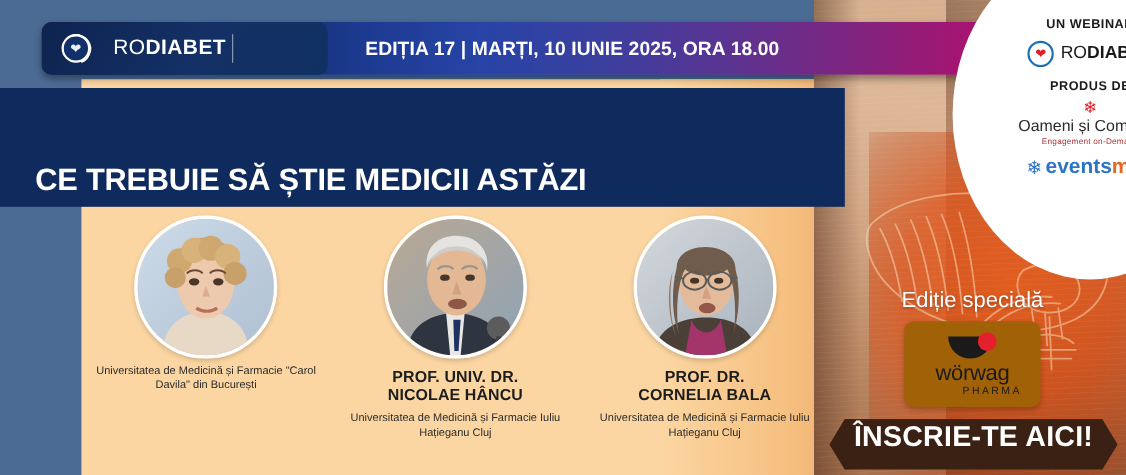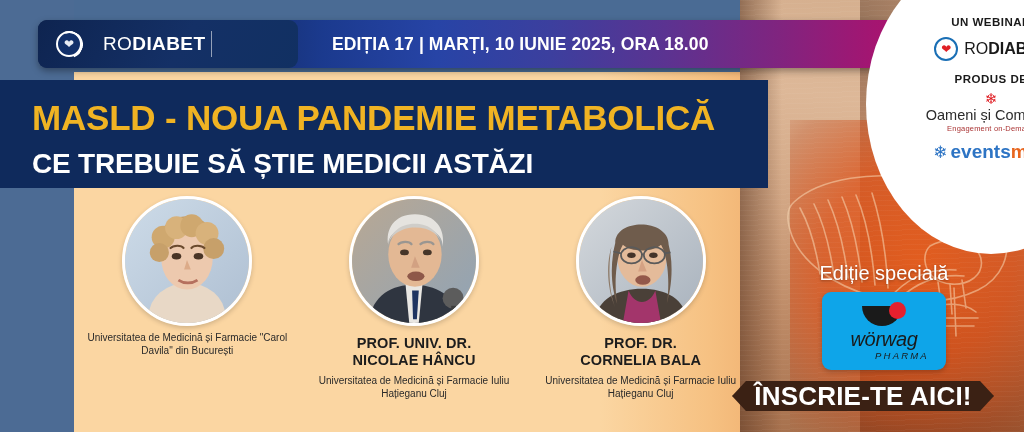--- a/index.html
+++ b/index.html
@@ -169,40 +169,39 @@
   .ev-word i { font-style:normal; color:#e8661f; }
 
   
   .spec-edition {
     position:absolute; left:756px; top:262px; width:256px;
     text-align:center; font-size:20px; color:#ffffff;
     text-shadow:0 1px 3px rgba(0,0,0,.35);
   }
   .sponsor-card {
     position:absolute; left:822px; top:292px; width:124px; height:78px;
-    background:#0ea5e9; border-radius:9px;
+    background:#a16207; border-radius:9px;
     display:flex; flex-direction:column; align-items:center; justify-content:center;
     box-shadow:0 2px 5px rgba(0,0,0,.22);
-    font-style:italic;
   }
   .ww-mark { width:44px; height:24px; position:relative; }
   .ww-bowl {
     position:absolute; left:0; bottom:0; width:40px; height:20px;
     background:#1a1a1a; border-radius:0 0 20px 20px;
   }
   .ww-dot {
     position:absolute; right:0; top:0; width:17px; height:17px;
     border-radius:50%; background:#e5202e;
   }
   .ww-name { font-size:20px; color:#1a1a1a; margin-top:2px; letter-spacing:-.3px; }
   .ww-sub { font-size:9.5px; color:#1a1a1a; letter-spacing:2.2px; margin-top:-1px;margin-left:36px; }
 
   
   .cta {
-    position:absolute; left:732px; top:381px; width:262px; height:30px;
+    position:absolute; left:754px; top:381px; width:262px; height:46px;
     background:#3b2114;
     clip-path:polygon(14px 0, calc(100% - 14px) 0, 100% 50%, calc(100% - 14px) 100%, 14px 100%, 0 50%);
     display:flex; align-items:flex-start; justify-content:center;
     box-shadow:0 2px 6px rgba(0,0,0,.35);
   }
   .cta-text {
     font-size:26px; font-weight:700; color:#ffffff; letter-spacing:.2px; white-space:nowrap;
   }
 </style>
 </head>
@@ -243,21 +242,20 @@
       <span class="rd-mark">
         <span class="rd-heart">❤</span>
       </span>
       <span class="rd-word"><span>RO</span><b>DIABET</b></span>
       <span class="hdr-divider"></span>
     </div>
     <div class="hdr-edition">EDIȚIA  17   |  MARȚI, 10 IUNIE 2025, ORA  18.00</div>
   </div>
 
   <div class="title-band"></div>
-  <div class="title-main">MASLD - NOUA PANDEMIE METABOLICĂ</div>
   <div class="title-sub">CE TREBUIE SĂ ȘTIE MEDICII ASTĂZI</div>
 
   <div class="speakers">
 
     <div class="speaker">
       <div class="sp-photo">
         <svg viewBox="0 0 130 130">
           <defs>
             <linearGradient id="bgA" x1="0" y1="0" x2="1" y2="1">
               <stop offset="0" stop-color="#cddbe8"></stop>

